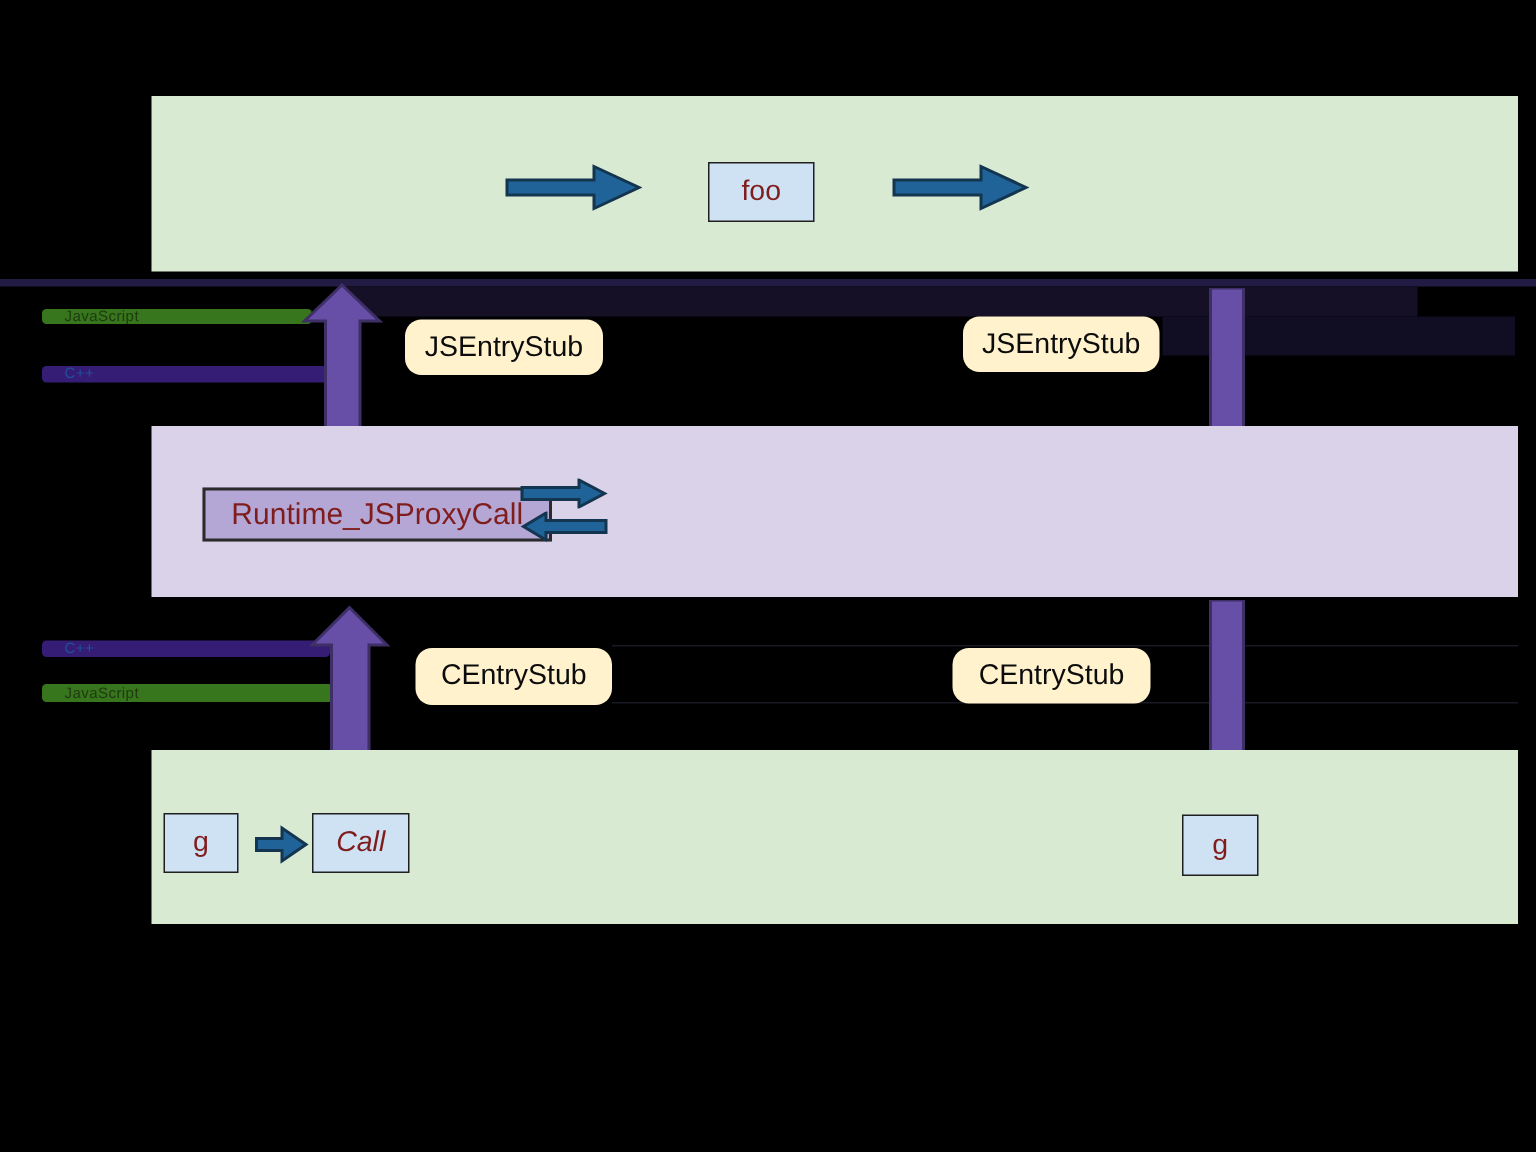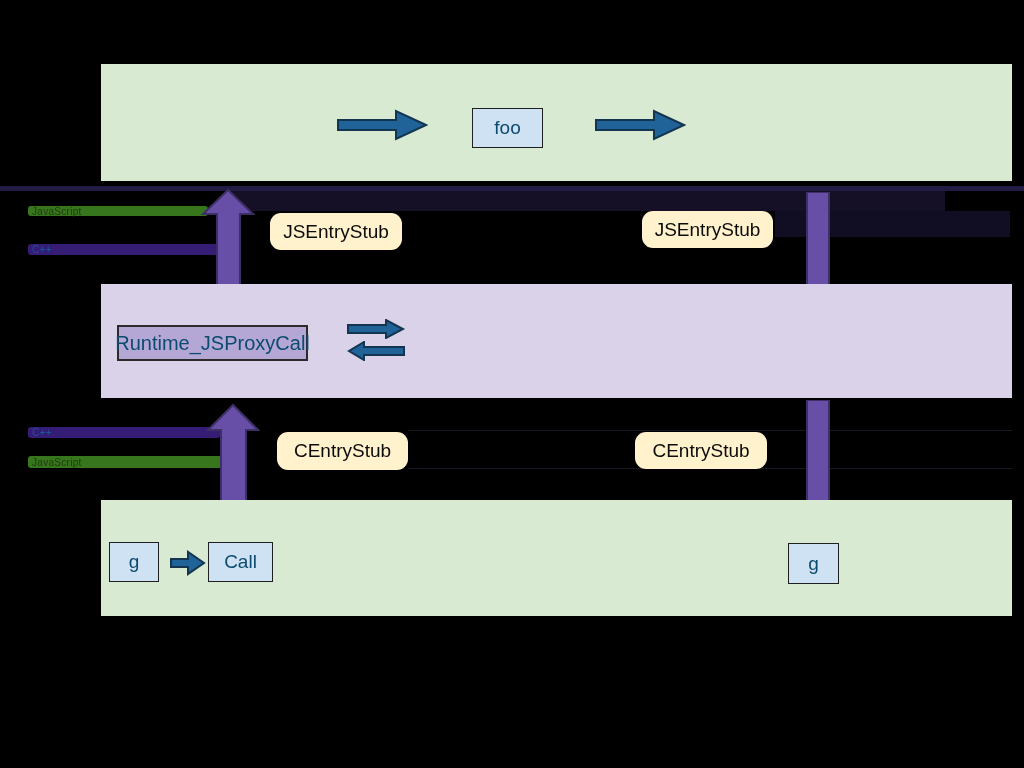--- a/index.html
+++ b/index.html
@@ -4,29 +4,29 @@
 <style>
   html,body{margin:0;padding:0;background:#000;}
   #canvas{
     position:relative;width:1024px;height:768px;background:#000;overflow:hidden;
     font-family:"Liberation Sans",sans-serif;
   }
   .abs{position:absolute;}
   .band{position:absolute;left:101px;width:911px;}
   .box{
     position:absolute;display:flex;align-items:center;justify-content:center;
-    border:2px solid #1f1f1f;box-sizing:border-box;color:#0c4a6e;font-size:19px;
+    border:2px solid #1f1f1f;box-sizing:border-box;color:#7f1d1d;font-size:19px;
   }
   .stub{
     position:absolute;display:flex;align-items:center;justify-content:center;
     color:#0c0c0c;font-size:19px;box-sizing:border-box;border-radius:11px;
   }
   .bar{
     position:absolute;border-radius:3px;display:flex;align-items:center;
-    font-size:10px;padding-left:4px;box-sizing:border-box;white-space:nowrap;
+    font-size:10px;padding-left:15px;box-sizing:border-box;white-space:nowrap;
     overflow:visible;letter-spacing:0.3px;
   }
   .bar.js{color:#1d3a10;}
   .bar.cpp{color:#20509b;}
   svg{position:absolute;display:block;}
   .purple-arrow polygon{stroke:#3e2f66;stroke-width:2;stroke-linejoin:miter;}
   .blue-arrow polygon{stroke:#14354f;stroke-width:2;stroke-linejoin:miter;}
   .hairline{position:absolute;height:1px;background:#191924;}
   .cpp-box{border:2px solid #2b2b2b;font-size:20px;}
 </style>
@@ -70,21 +70,21 @@
   <svg class="purple-arrow" style="left:200px;top:188px;" width="56" height="128" viewBox="0 0 56 128">
     <polygon points="28,2 3,26 17,26 17,126 40,126 40,26 53,26" fill="#674ea7"></polygon>
   </svg>
 
   <svg class="purple-arrow" style="left:793px;top:192px;" width="50" height="128" viewBox="0 0 50 128">
     <polygon points="14,0 14,103 2,103 25,126 48,103 36,103 36,0" fill="#674ea7"></polygon>
   </svg>
 
   <div class="band" style="top: 284px; height: 114px; background-color: rgb(217, 210, 233);"></div>
 
-  <div class="box cpp-box" style="left: 117px; top: 325px; width: 191px; height: 36px; background-color: rgb(180, 167, 214);">
+  <div class="box cpp-box" style="left: 135px; top: 325px; width: 233px; height: 36px; background-color: rgb(180, 167, 214);">
     <span>Runtime_JSProxyCall</span>
   </div>
 
   <svg class="blue-arrow" style="left:346px;top:319px;" width="60" height="20" viewBox="0 0 60 20">
     <polygon points="2,6 40,6 40,1 57,10 40,19 40,14 2,14" fill="#1f6398"></polygon>
   </svg>
   <svg class="blue-arrow" style="left:346px;top:341px;" width="60" height="20" viewBox="0 0 60 20">
     <polygon points="58,6 18,6 18,1 3,10 18,19 18,14 58,14" fill="#1f6398"></polygon>
   </svg>
 
@@ -117,21 +117,21 @@
   <div class="band" style="top: 500px; height: 116px; background-color: rgb(217, 234, 211);"></div>
 
   <div class="box" style="left: 109px; top: 542px; width: 50px; height: 40px; border-width: 1.5px; background-color: rgb(207, 226, 243);">
     <span>g</span>
   </div>
 
   <svg class="blue-arrow" style="left:169px;top:549px;" width="38" height="28" viewBox="0 0 38 28">
     <polygon points="2,10 19,10 19,3 35,14 19,25 19,18 2,18" fill="#1f6398"></polygon>
   </svg>
 
-  <div class="box" style="left: 208px; top: 542px; width: 65px; height: 40px; border-width: 1.5px; background-color: rgb(207, 226, 243);">
+  <div class="box" style="left: 208px; top: 542px; width: 65px; height: 40px; border-width: 1.5px; background-color: rgb(207, 226, 243); font-style: italic;">
     <span>Call</span>
   </div>
 
   <div class="box" style="left: 788px; top: 543px; width: 51px; height: 41px; border-width: 1.5px; background-color: rgb(207, 226, 243);">
     <span>g</span>
   </div>
 
 </div>
 
 </body></html>

